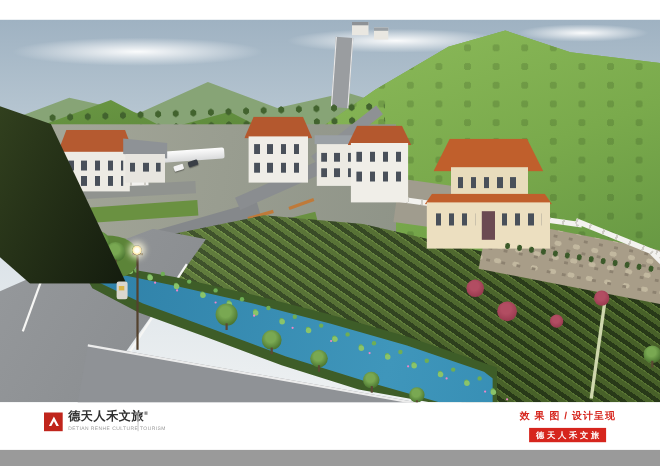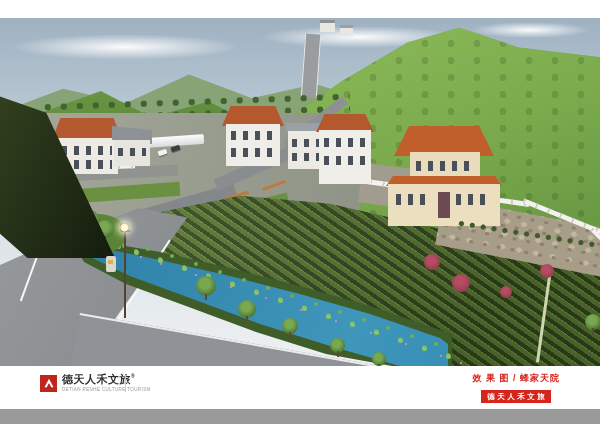--- a/index.html
+++ b/index.html
@@ -216,18 +216,18 @@
     </div>
     <div>
       <div id="logo-cn"><span>德天人禾文旅</span><sup>®</sup></div>
       <div id="logo-en">DETIAN RENHE CULTURE TOURISM</div>
     </div>
   </div>
   <div id="divider"></div>
   <div id="project">
   </div>
   <div id="stage">
-    <div id="stage-line1">效 果 图 / 蜂家天院</div>
+    <div id="stage-line1">效 果 图 / 设计呈现</div>
     <div id="stage-line2">德天人禾文旅</div>
   </div>
 </div>
 
 <div id="bottom-bar"></div>
 
 </body></html>

